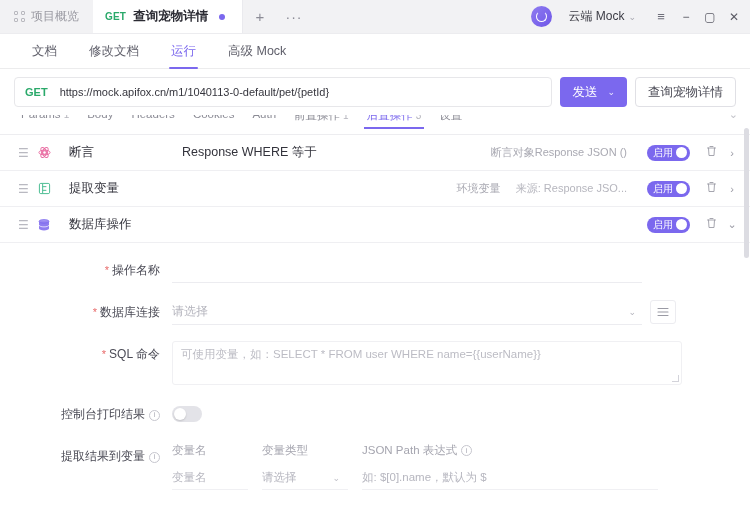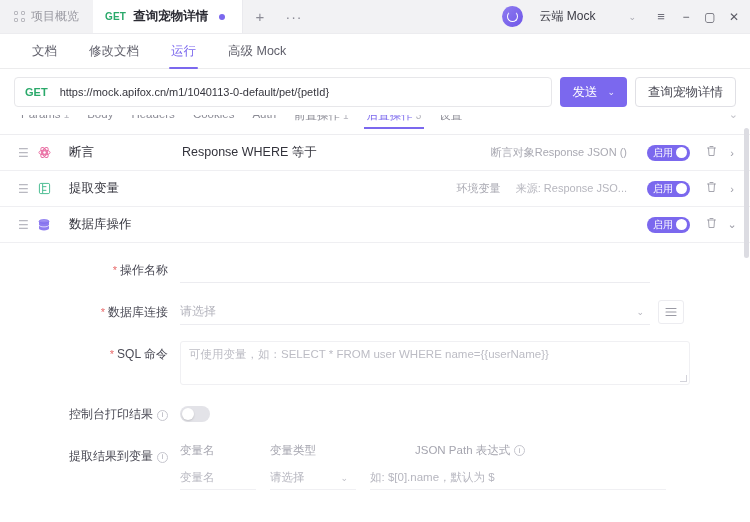--- a/index.html
+++ b/index.html
@@ -56,21 +56,21 @@
   .titlebar-right {
     margin-left: auto; display: flex; align-items: center; gap: 0px; padding-right: 4px;
   }
   .avatar {
     width: 21px; height: 21px; border-radius: 50%;
     background: linear-gradient(135deg,#8f7df0,#6e55e8);
     display: flex; align-items: center; justify-content: center;
     color: #fff; font-size: 11px; margin-right: 10px;
   }
   .avatar .ring { width: 11px; height: 11px; border: 1.6px solid #fff; border-radius: 50%; border-top-color: transparent; }
-  .env-select { display: flex; align-items: center; gap: 33px; color: #3b3b44; font-size: 12px; padding: 0 6px; text-align: right; }
+  .env-select { display: flex; align-items: center; gap: 4px; color: #3b3b44; font-size: 12px; padding: 0 6px; text-align: right; }
   .env-caret { color: #a8a8b0; font-size: 9px; }
   .tb-btn { width: 26px; height: 32px; display: flex; align-items: center; justify-content: center; color: #6f6f7a; font-size: 13px; }
   .tb-btn.sep { margin-left: 6px; }
   .win-btn { width: 24px; height: 32px; display:flex; align-items:center; justify-content:center; color:#5a5a64; font-size: 12px; }
 
   
   .subtabs {
     height: 35px; display: flex; align-items: flex-end; gap: 0px;
     padding-left: 16px; background: #fff; border-bottom: 1px solid #ececed;
   }
@@ -141,21 +141,21 @@
   .enable-pill .knob { width: 11px; height: 11px; border-radius: 50%; background: #fff; }
   .icon-btn { width: 18px; text-align:center; color:#9c9ca6; font-size: 12px; margin-left: 2px;}
   .chev { width: 16px; text-align:center; color:#9c9ca6; font-size: 11px; margin-left: 4px; }
 
   
   .ic-assert { width:13px;height:13px; position:relative; }
   .ic-extract { width:13px;height:13px; }
   .ic-db { width:14px;height:14px; }
 
   
-  .dbform { padding: 14px 0 0 8px; background:#fff; }
+  .dbform { padding: 14px 0 0 0; background:#fff; }
   .frow { display: flex; align-items: flex-start; margin-bottom: 16px; padding-left: 12px; }
   .flabel {
     width: 160px; text-align: right; padding-right: 12px; font-size: 12px; color: #4a4a55;
     line-height: 26px; white-space: nowrap;
   }
   .req-star { color: #e86a6a; margin-right: 3px; font-size: 11px; }
   .fctrl { flex: 1; }
   .u-input {
     height: 26px; border: none; border-bottom: 1px solid #ececf0;
     width: 470px; display: flex; align-items: center; font-size: 12px; color: #8e8e98;
@@ -189,21 +189,21 @@
   }
   .info-i {
     display: inline-flex; align-items:center; justify-content:center;
     width: 11px; height: 11px; border-radius: 50%; border: 1px solid #c6c6ce;
     color: #b0b0b9; font-size: 8px; margin-left: 4px; vertical-align: 1px;
   }
   .vtable { width: 500px; }
   .vthead { display: flex; font-size: 11.5px; color: #a5a5af; padding-bottom: 8px; }
   .vthead .c1 { width: 90px; }
   .vthead .c2 { width: 100px; }
-  .vthead .c3 { flex: 1; margin-left: 45px; }
+  .vthead .c3 { flex: 1; }
   .vtrow { display: flex; align-items: center; }
   .vtrow .c1 { width: 90px; }
   .vtrow .c2 { width: 100px; display: flex; align-items: center; }
   .vtrow .c3 { flex: 1; }
   .cell-in {
     height: 24px; display:flex; align-items:center; font-size: 11.5px; color: #b6b6bf;
     border-bottom: 1px solid #f0f0f3; margin-right: 14px;
   }
   .cell-in .caret { margin-left:auto; color:#bfbfc7; font-size:9px; padding-right: 8px;}
 

